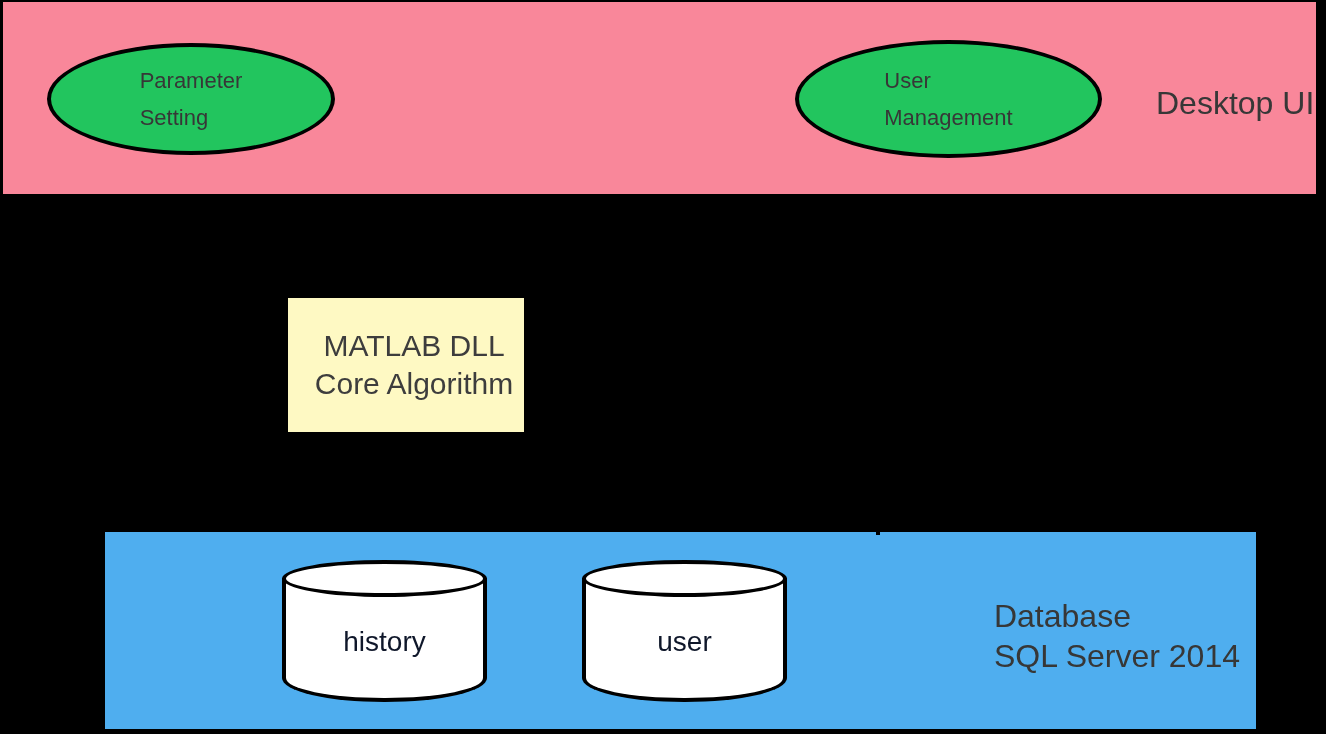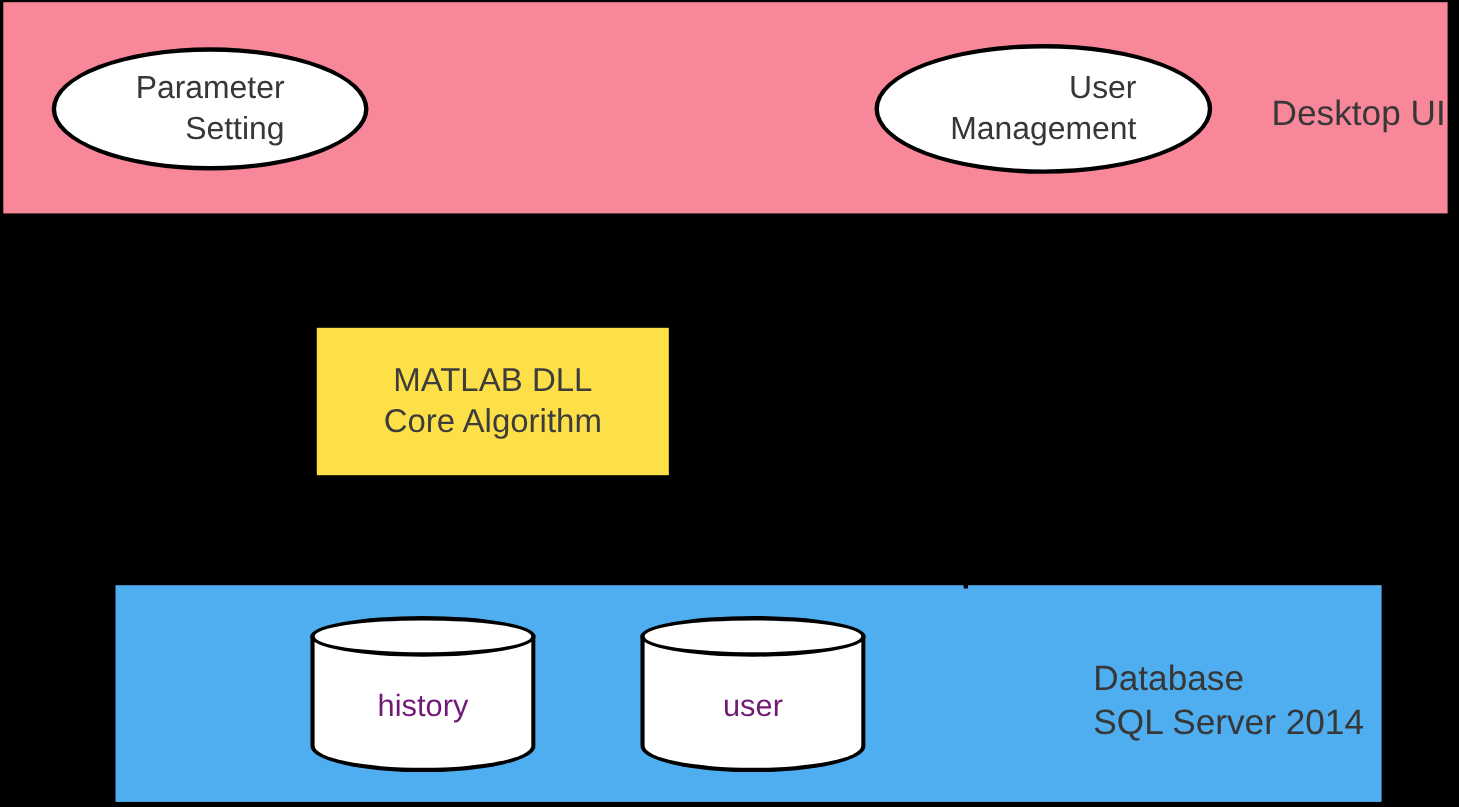--- a/index.html
+++ b/index.html
@@ -14,49 +14,50 @@
   .band-desktop{
     left:3px;top:2px;width:1313px;height:192px;
     background:#F9879A;
   }
   .band-database{
     left:105px;top:532px;width:1151px;height:197px;
     background:#4FAEEF;
   }
   .ellipse-node{
     position:absolute;
-    background:#ffffff;
+    background:#22c55e;
     border:4px solid #000;
     border-radius:50%;
     box-sizing:border-box;
     display:flex;align-items:center;justify-content:center;
-    text-align:right;
-    font-size:29px;line-height:37px;
+    text-align:left;
+    font-size:22px;line-height:37px;
     white-space:pre-line;
   }
   .ellipse-param{left:44px;top:41px;width:288px;height:112px;}
   .ellipse-sched{left:382px;top:35px;width:363px;height:120px;}
   .ellipse-user{left:792px;top:38px;width:307px;height:118px;}
   .band-title{
     position:absolute;
     font-size:32px;line-height:40px;
     color:#373737;
     white-space:pre-line;
   }
   .title-desktop{left:1153px;top:81px;}
   .title-database{right:16px;top:64px;text-align:left;}
   .core-box{
     position:absolute;
-    left:288px;top:298px;width:320px;height:134px;
-    background:#fde047;
+    left:288px;top:298px;width:220px;height:134px;
+    background:#fef9c3;
     display:flex;align-items:center;justify-content:center;
     text-align:center;
     font-size:30px;line-height:38px;
     color:#3d3d3d;
     white-space:pre-line;
+    padding-left:16px;
   }
   .cylinder{position:absolute;width:205px;height:142px;top:28px;}
   .cyl-history{left:177px;}
   .cyl-user{left:477px;}
   .cyl-body{
     position:absolute;left:0;top:18px;width:205px;height:124px;
     background:#fff;
     border:4px solid #000;border-top:none;
     border-bottom-left-radius:102px 24px;
     border-bottom-right-radius:102px 24px;
@@ -65,21 +66,21 @@
   .cyl-top{
     position:absolute;left:0;top:0;width:205px;height:37px;
     background:#fff;
     border:4px solid #000;
     border-radius:50%;
     box-sizing:border-box;
   }
   .cyl-label{
     position:absolute;left:0;right:0;top:66px;
     text-align:center;
-    font-size:28px;color:#701a75;
+    font-size:28px;color:#0f172a;
   }
   .arrow-tick{
     position:absolute;
     left:876px;top:528px;
     width:4px;height:7px;
     background:#000;
   }
 </style>
 </head>
 <body>

